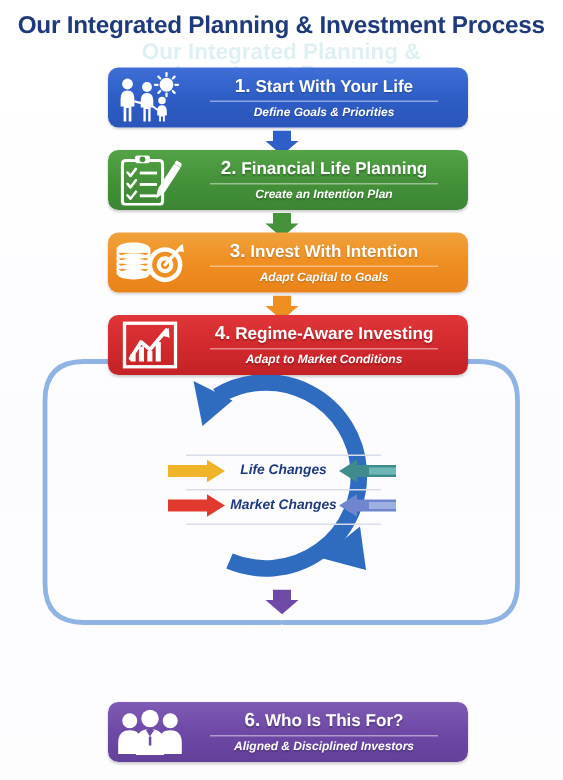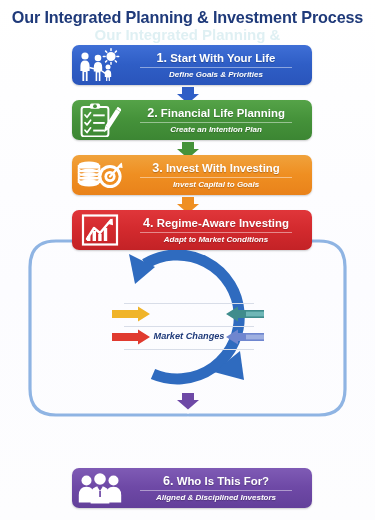--- a/index.html
+++ b/index.html
@@ -316,23 +316,23 @@
           <circle cx="34" cy="17.5" r="2.8" fill="#ef8f22"></circle>
 
           <g stroke="#ffffff" stroke-width="2.2" stroke-linecap="round">
             <line x1="34" y1="17.5" x2="45" y2="5.4"></line>
           </g>
           <polygon points="45.8,3.6 46.6,9 41.4,8.2"></polygon>
         </g>
       </svg>
     </div>
     <div class="txt">
-      <div class="headline"><span class="num">3.</span> <span>Invest With Investing</span></div>
+      <div class="headline"><span class="num">3.</span> <span>Invest With Intention</span></div>
       <div class="rule"></div>
-      <div class="sub">Invest Capital to Goals</div>
+      <div class="sub">Adapt Capital to Goals</div>
     </div>
   </div>
 
   <svg class="conn" id="conn3" viewBox="0 0 24 17">
     <path d="M 6 0 L 18 0 L 18 7 L 23 7 L 12 16.5 L 1 7 L 6 7 Z" fill="#ef8f22"></path>
   </svg>
 
   <div class="step" id="step4">
     <div class="ico">
       <svg width="38" height="32" viewBox="0 0 38 32">
@@ -372,20 +372,21 @@
 
     <g>
       <path d="M 0 4 L 26 4 L 26 0.5 L 38 8 L 26 15.5 L 26 12 L 0 12 Z" fill="#f0b429"></path>
     </g>
 
     <g>
       <path d="M 152 4 L 126 4 L 126 0.5 L 114 8 L 126 15.5 L 126 12 L 152 12 Z" fill="#3f8c8c"></path>
       <path d="M 152 5.6 L 134 5.6 L 134 10.4 L 152 10.4 Z" fill="#6fb7b7"></path>
     </g>
   </svg>
+  <div class="cyc-label" id="lbl-life">Life Changes</div>
 
   <div class="cyc-rule" id="cyc-rule-2"></div>
 
   <svg class="rowarrows" id="rowarrows-market" viewBox="0 0 152 16">
     <g>
       <path d="M 0 4 L 26 4 L 26 0.5 L 38 8 L 26 15.5 L 26 12 L 0 12 Z" fill="#e03a2f"></path>
     </g>
     <g>
       <path d="M 152 4 L 126 4 L 126 0.5 L 114 8 L 126 15.5 L 126 12 L 152 12 Z" fill="#6f86cf"></path>
       <path d="M 152 5.6 L 134 5.6 L 134 10.4 L 152 10.4 Z" fill="#9fb0e0"></path>

